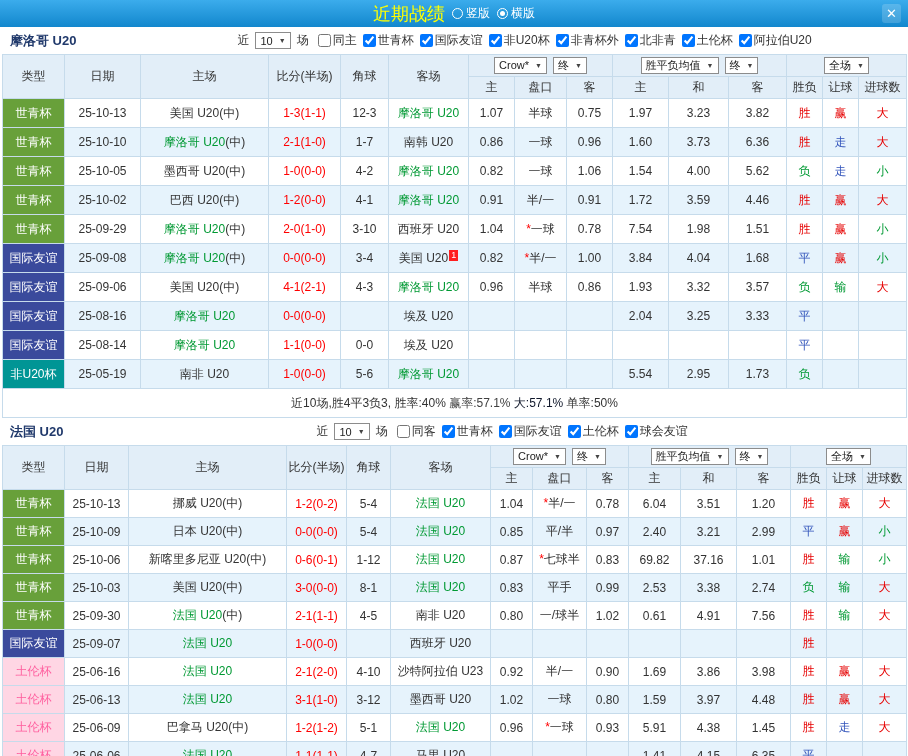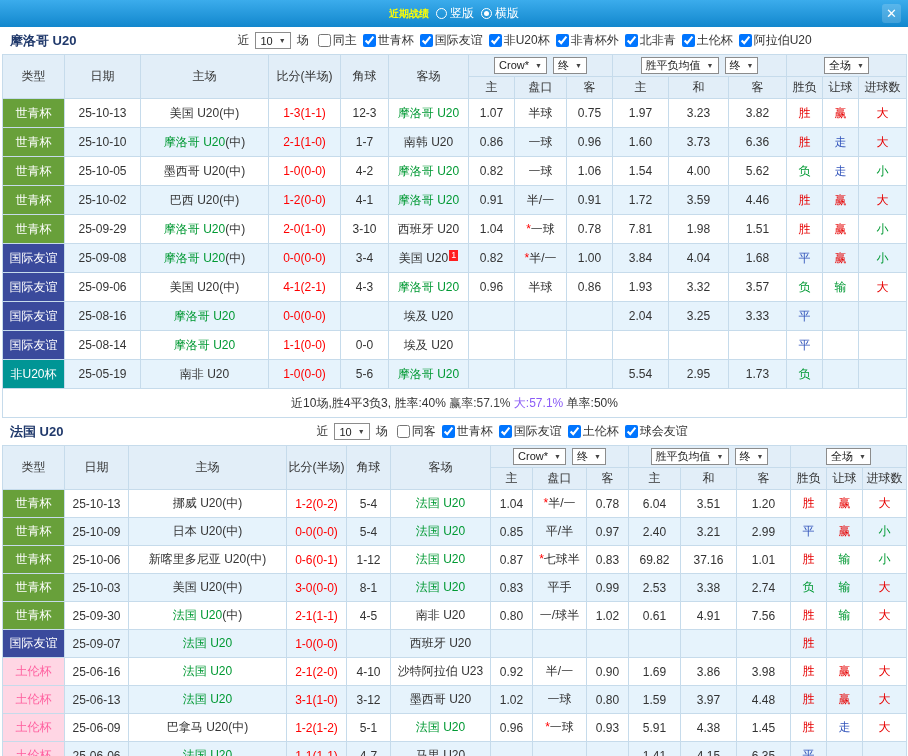--- a/index.html
+++ b/index.html
@@ -8,21 +8,21 @@
     width:908px; height:756px; overflow:hidden; background:#fff;
     font-family:"Liberation Sans","DejaVu Sans",sans-serif;
     font-size:12px; color:#333;
   }
   
   .topbar {
     height:27px; background:linear-gradient(180deg,#3BACEC 0%,#1287CD 100%);
     display:flex; align-items:center; position:relative; color:#fff;
   }
   .topbar-center { margin:0 auto; display:flex; align-items:center; gap:7px; }
-  .topbar-title { color:#FFFF00; font-weight:bold; font-size:10px; }
+  .topbar-title { color:#FFFF00; font-weight:normal; font-size:18px; }
   .layout-radio { display:inline-flex; align-items:center; gap:3px; cursor:pointer; font-size:12px; color:#fff; }
   .radio-icon {
     width:11px; height:11px; border:1px solid #fff; border-radius:50%;
     display:inline-flex; align-items:center; justify-content:center; background:transparent;
   }
   .radio-icon .dot { width:5px; height:5px; border-radius:50%; background:transparent; }
   .radio-icon.selected .dot { background:#fff; }
   .close-btn {
     position:absolute; right:7px; top:4px; width:19px; height:19px;
     display:flex; align-items:center; justify-content:center;
@@ -269,21 +269,21 @@
           <tr class="row">
             <td class="type-cell" style="background: rgb(104, 160, 58); color: rgb(255, 255, 255);">世青杯</td>
             <td>25-09-29</td>
             <td class="team-cell"><span class="team-name focus">摩洛哥 U20</span><span class="neutral">(中)</span></td>
             <td class="score">2-0(1-0)</td>
             <td>3-10</td>
             <td class="team-cell"><span class="team-name">西班牙 U20</span></td>
             <td class="odds">1.04</td>
             <td class="odds"><span class="star">*</span>一球</td>
             <td class="odds">0.78</td>
-            <td class="odds">7.81</td>
+            <td class="odds">7.54</td>
             <td class="odds">1.98</td>
             <td class="odds">1.51</td>
             <td class="res" style="color: rgb(230, 0, 0);">胜</td>
             <td class="res" style="color: rgb(230, 0, 0);">赢</td>
             <td class="res" style="color: rgb(0, 153, 51);">小</td>
           </tr>
           <tr class="row even">
             <td class="type-cell" style="background: rgb(58, 74, 156); color: rgb(255, 255, 255);">国际友谊</td>
             <td>25-09-08</td>
             <td class="team-cell"><span class="team-name focus">摩洛哥 U20</span><span class="neutral">(中)</span></td>
@@ -362,21 +362,21 @@
             <td class="odds"></td>
             <td class="odds"></td>
             <td class="odds">5.54</td>
             <td class="odds">2.95</td>
             <td class="odds">1.73</td>
             <td class="res" style="color: rgb(0, 153, 51);">负</td>
             <td class="res"></td>
             <td class="res"></td>
           </tr>
           <tr class="summary-row">
-            <td class="summary-cell" colspan="15"><span style="color: rgb(51, 51, 51);">近10场,胜4平3负3, 胜率:40% </span><span style="color: #404040;">赢率:57.1% </span><span style="color: #8b5cf6;">大:57.1% </span><span style="color: rgb(51, 51, 51);">单率:50%</span></td>
+            <td class="summary-cell" colspan="15"><span style="color: rgb(51, 51, 51);">近10场,胜4平3负3, 胜率:40% </span><span style="color: #404040;">赢率:57.1% </span><span style="color: #0f172a;">大:57.1% </span><span style="color: rgb(51, 51, 51);">单率:50%</span></td>
           </tr>
         </tbody>
       </table>
     </div>
     <div class="section section-france-u20">
       <div class="section-bar">
         <span class="section-title">法国 U20</span>
         <div class="filters">
           <span class="flt-label">近</span>
           <span class="dropdown">

